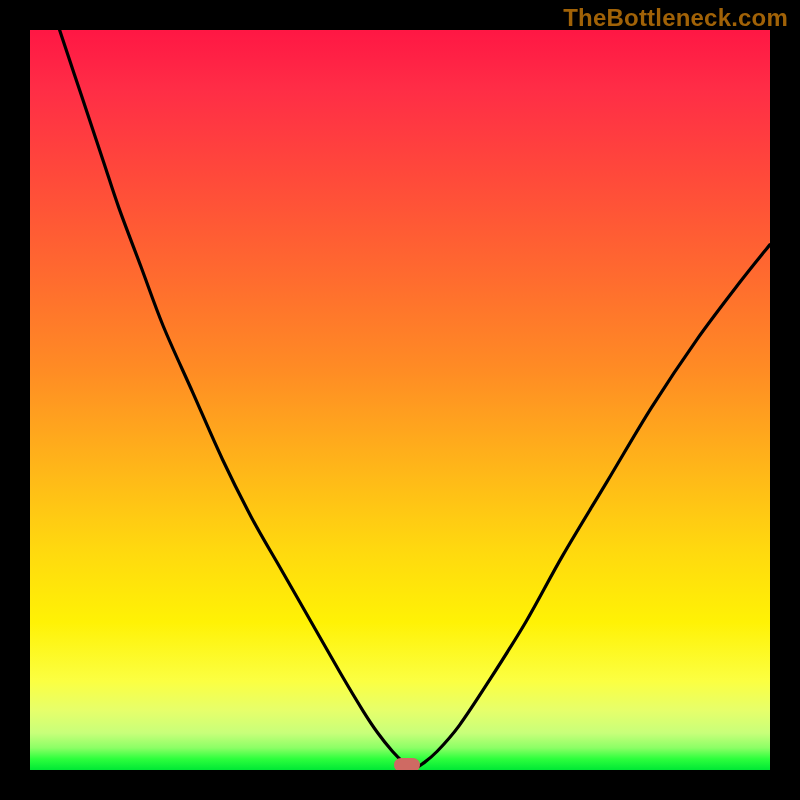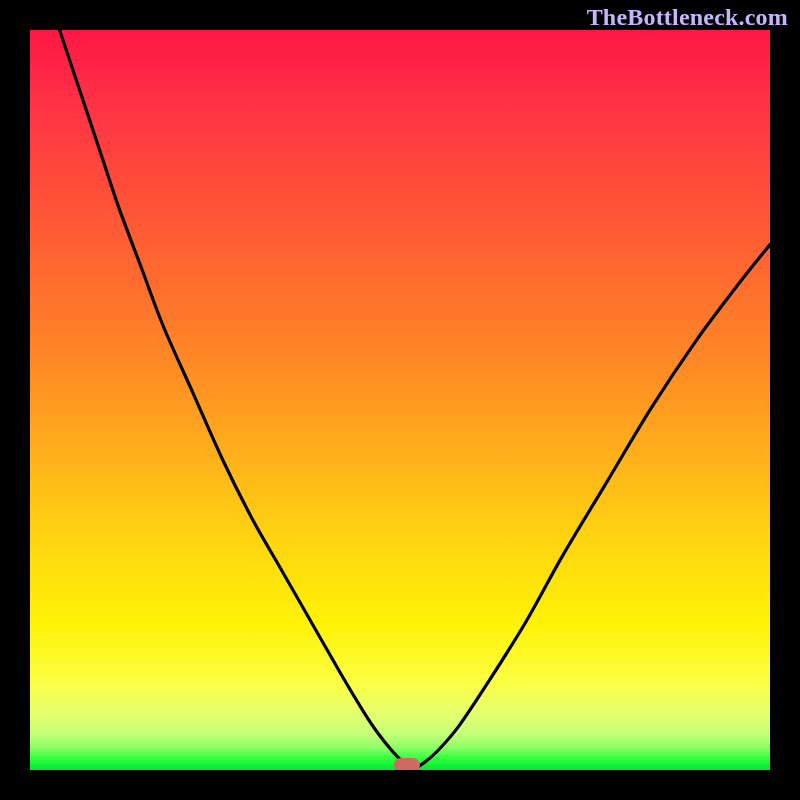--- a/index.html
+++ b/index.html
@@ -7,24 +7,24 @@
   .frame {
     position: relative;
     width: 800px;
     height: 800px;
     background: #000;
   }
   .watermark {
     position: absolute;
     top: 4px;
     right: 12px;
-    font-family: Liberation Serif, serif;
+    font-family: Liberation Sans, sans-serif;
     font-size: 24px;
     font-weight: 600;
-    color: #c4b5fd;
+    color: #a16207;
     letter-spacing: 0.2px;
     z-index: 10;
   }
   .plot-area {
     position: absolute;
     left: 30px;
     top: 30px;
     width: 740px;
     height: 740px;
     overflow: hidden;

